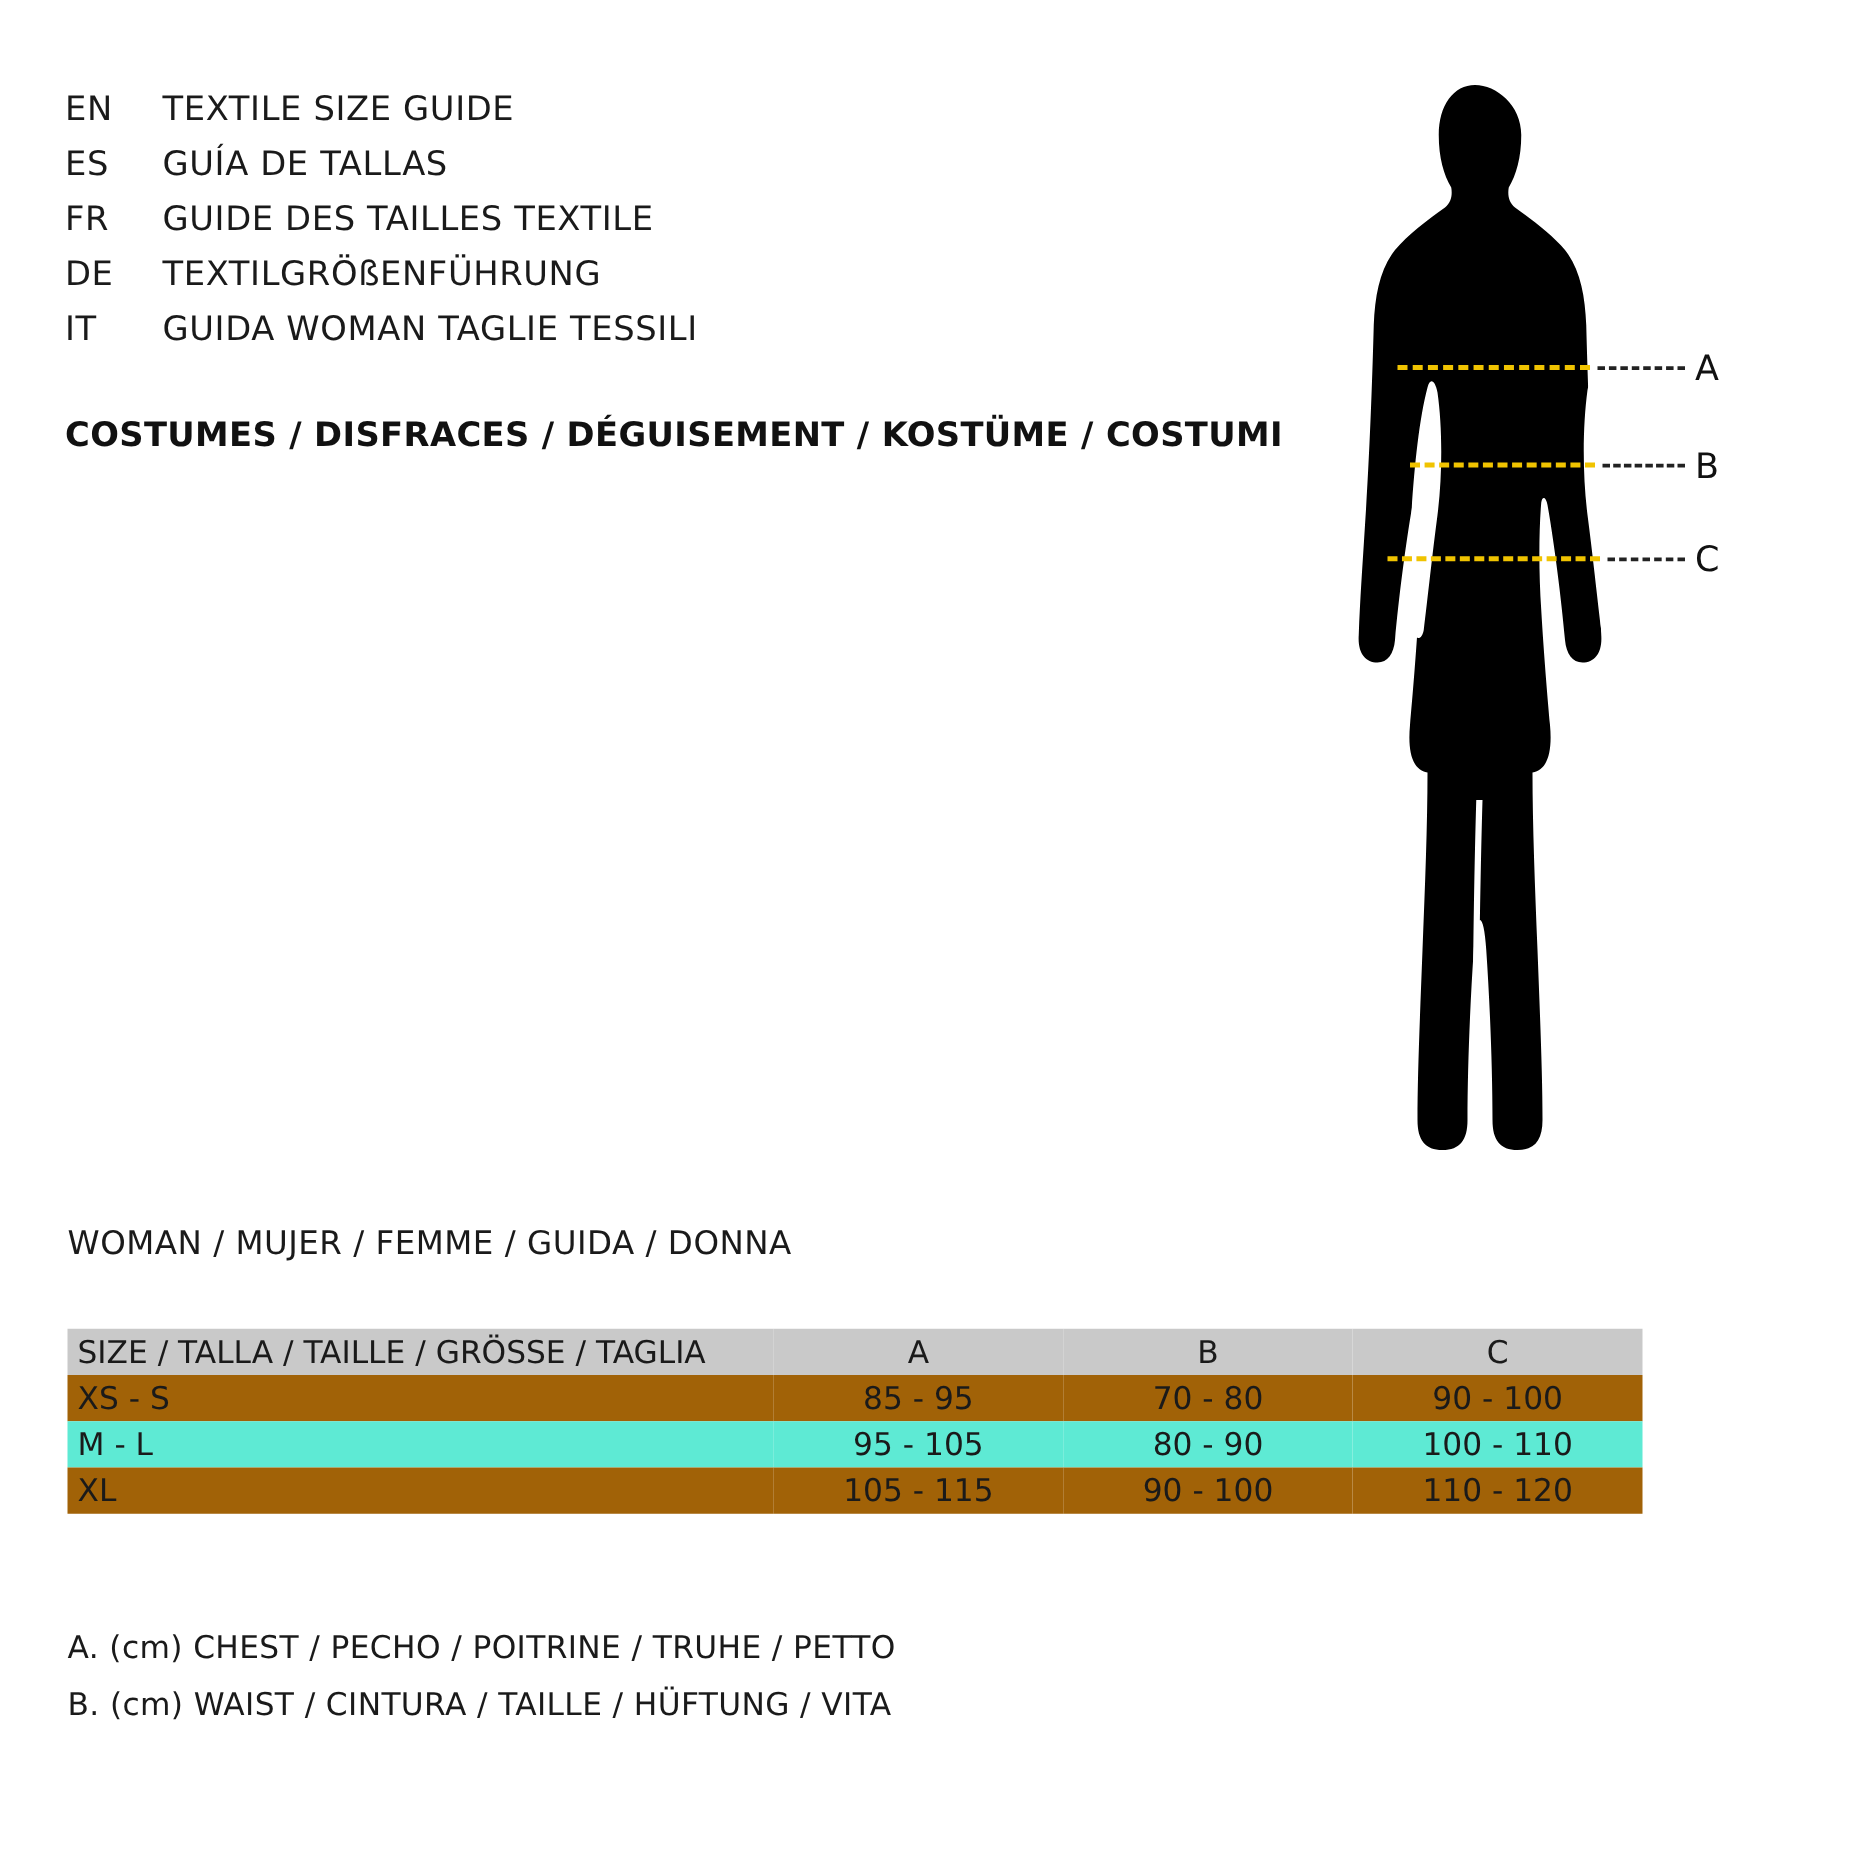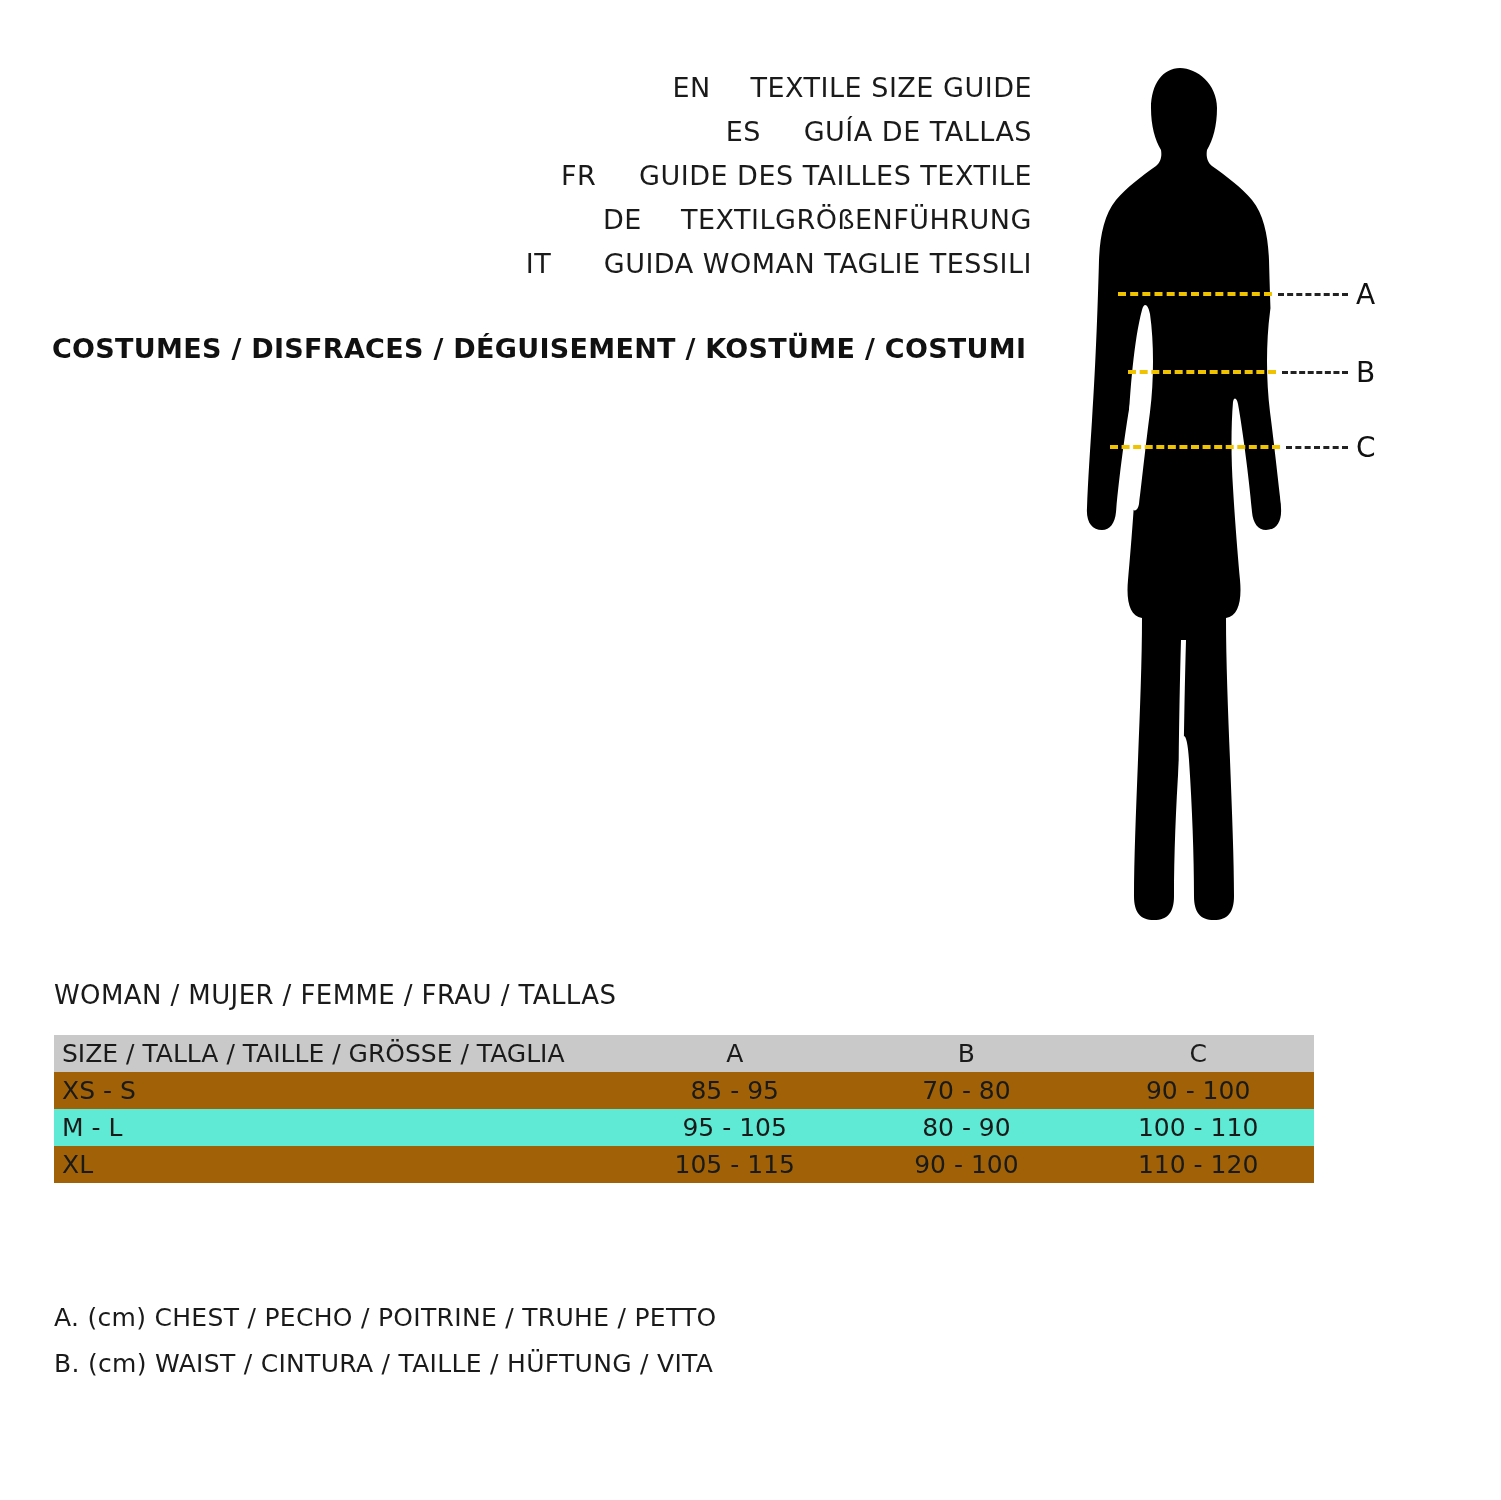--- a/index.html
+++ b/index.html
@@ -20,21 +20,20 @@
   #lang-block {
     position: absolute;
     left: 52px;
     top: 72px;
     width: 980px;
   }
   .lang-row {
     display: flex;
     align-items: baseline;
     height: 44px;
-    justify-content: flex-end;
   }
   .lang-code {
     width: 78px;
     font-size: 27px;
     letter-spacing: 0.5px;
     color: #1a1a1a;
   }
   .lang-text {
     font-size: 27px;
     letter-spacing: 0.5px;
@@ -85,21 +84,21 @@
     position: absolute;
     left: 54px;
     top: 980px;
     font-size: 26px;
     letter-spacing: 0.4px;
     color: #1a1a1a;
   }
   #size-table {
     position: absolute;
     left: 54px;
-    top: 1035px;
+    top: 1063px;
     width: 1260px;
     border-collapse: collapse;
     font-size: 25px;
   }
   #size-table th, #size-table td {
     padding: 0;
     height: 37px;
     font-weight: normal;
     color: #1a1a1a;
   }
@@ -235,21 +234,21 @@
 
   <div class="lead-line" style="left:248px; top:233px; width:70px;"></div>
   <div class="lead-line" style="left:252px; top:311px; width:66px;"></div>
   <div class="lead-line" style="left:256px; top:386px; width:62px;"></div>
 
   <div class="axis-label" style="left:326px; top:218px;">A</div>
   <div class="axis-label" style="left:326px; top:296px;">B</div>
   <div class="axis-label" style="left:326px; top:371px;">C</div>
 </div>
 
-<div id="table-title">WOMAN / MUJER / FEMME / FRAU / TALLAS</div>
+<div id="table-title">WOMAN / MUJER / FEMME / GUIDA / DONNA</div>
 
 <table id="size-table">
   <thead>
     <tr>
       <th class="col-size">SIZE / TALLA / TAILLE / GRÖSSE / TAGLIA</th>
       <th class="col-val">A</th>
       <th class="col-val">B</th>
       <th class="col-val">C</th>
     </tr>
   </thead>

